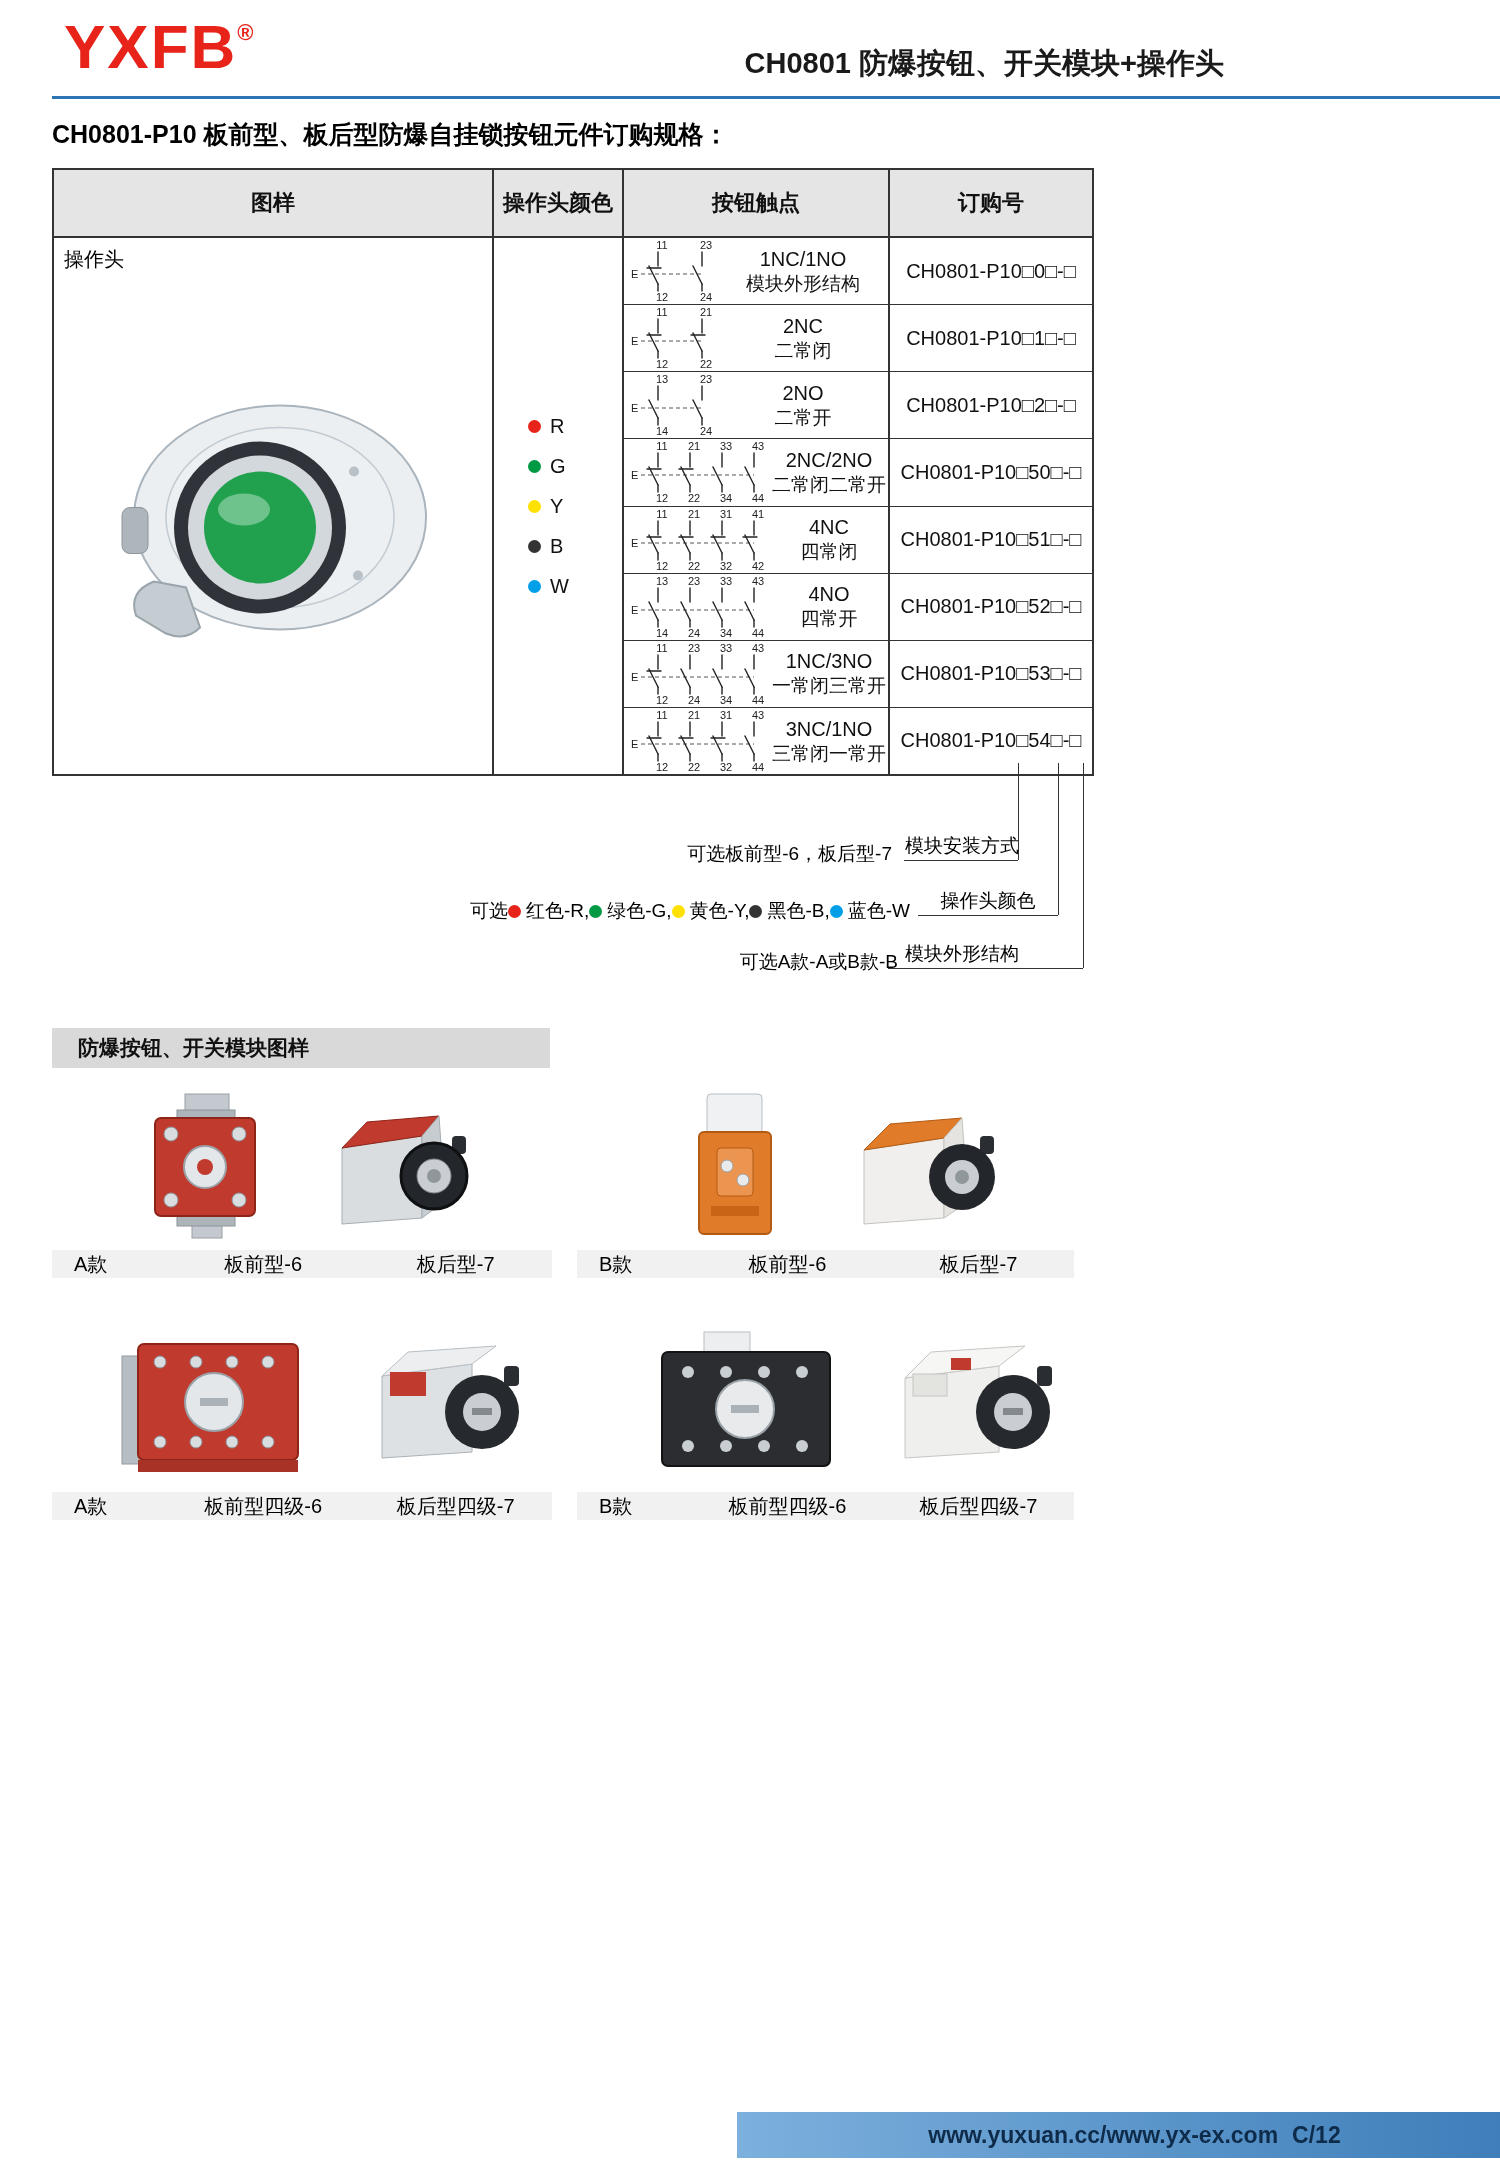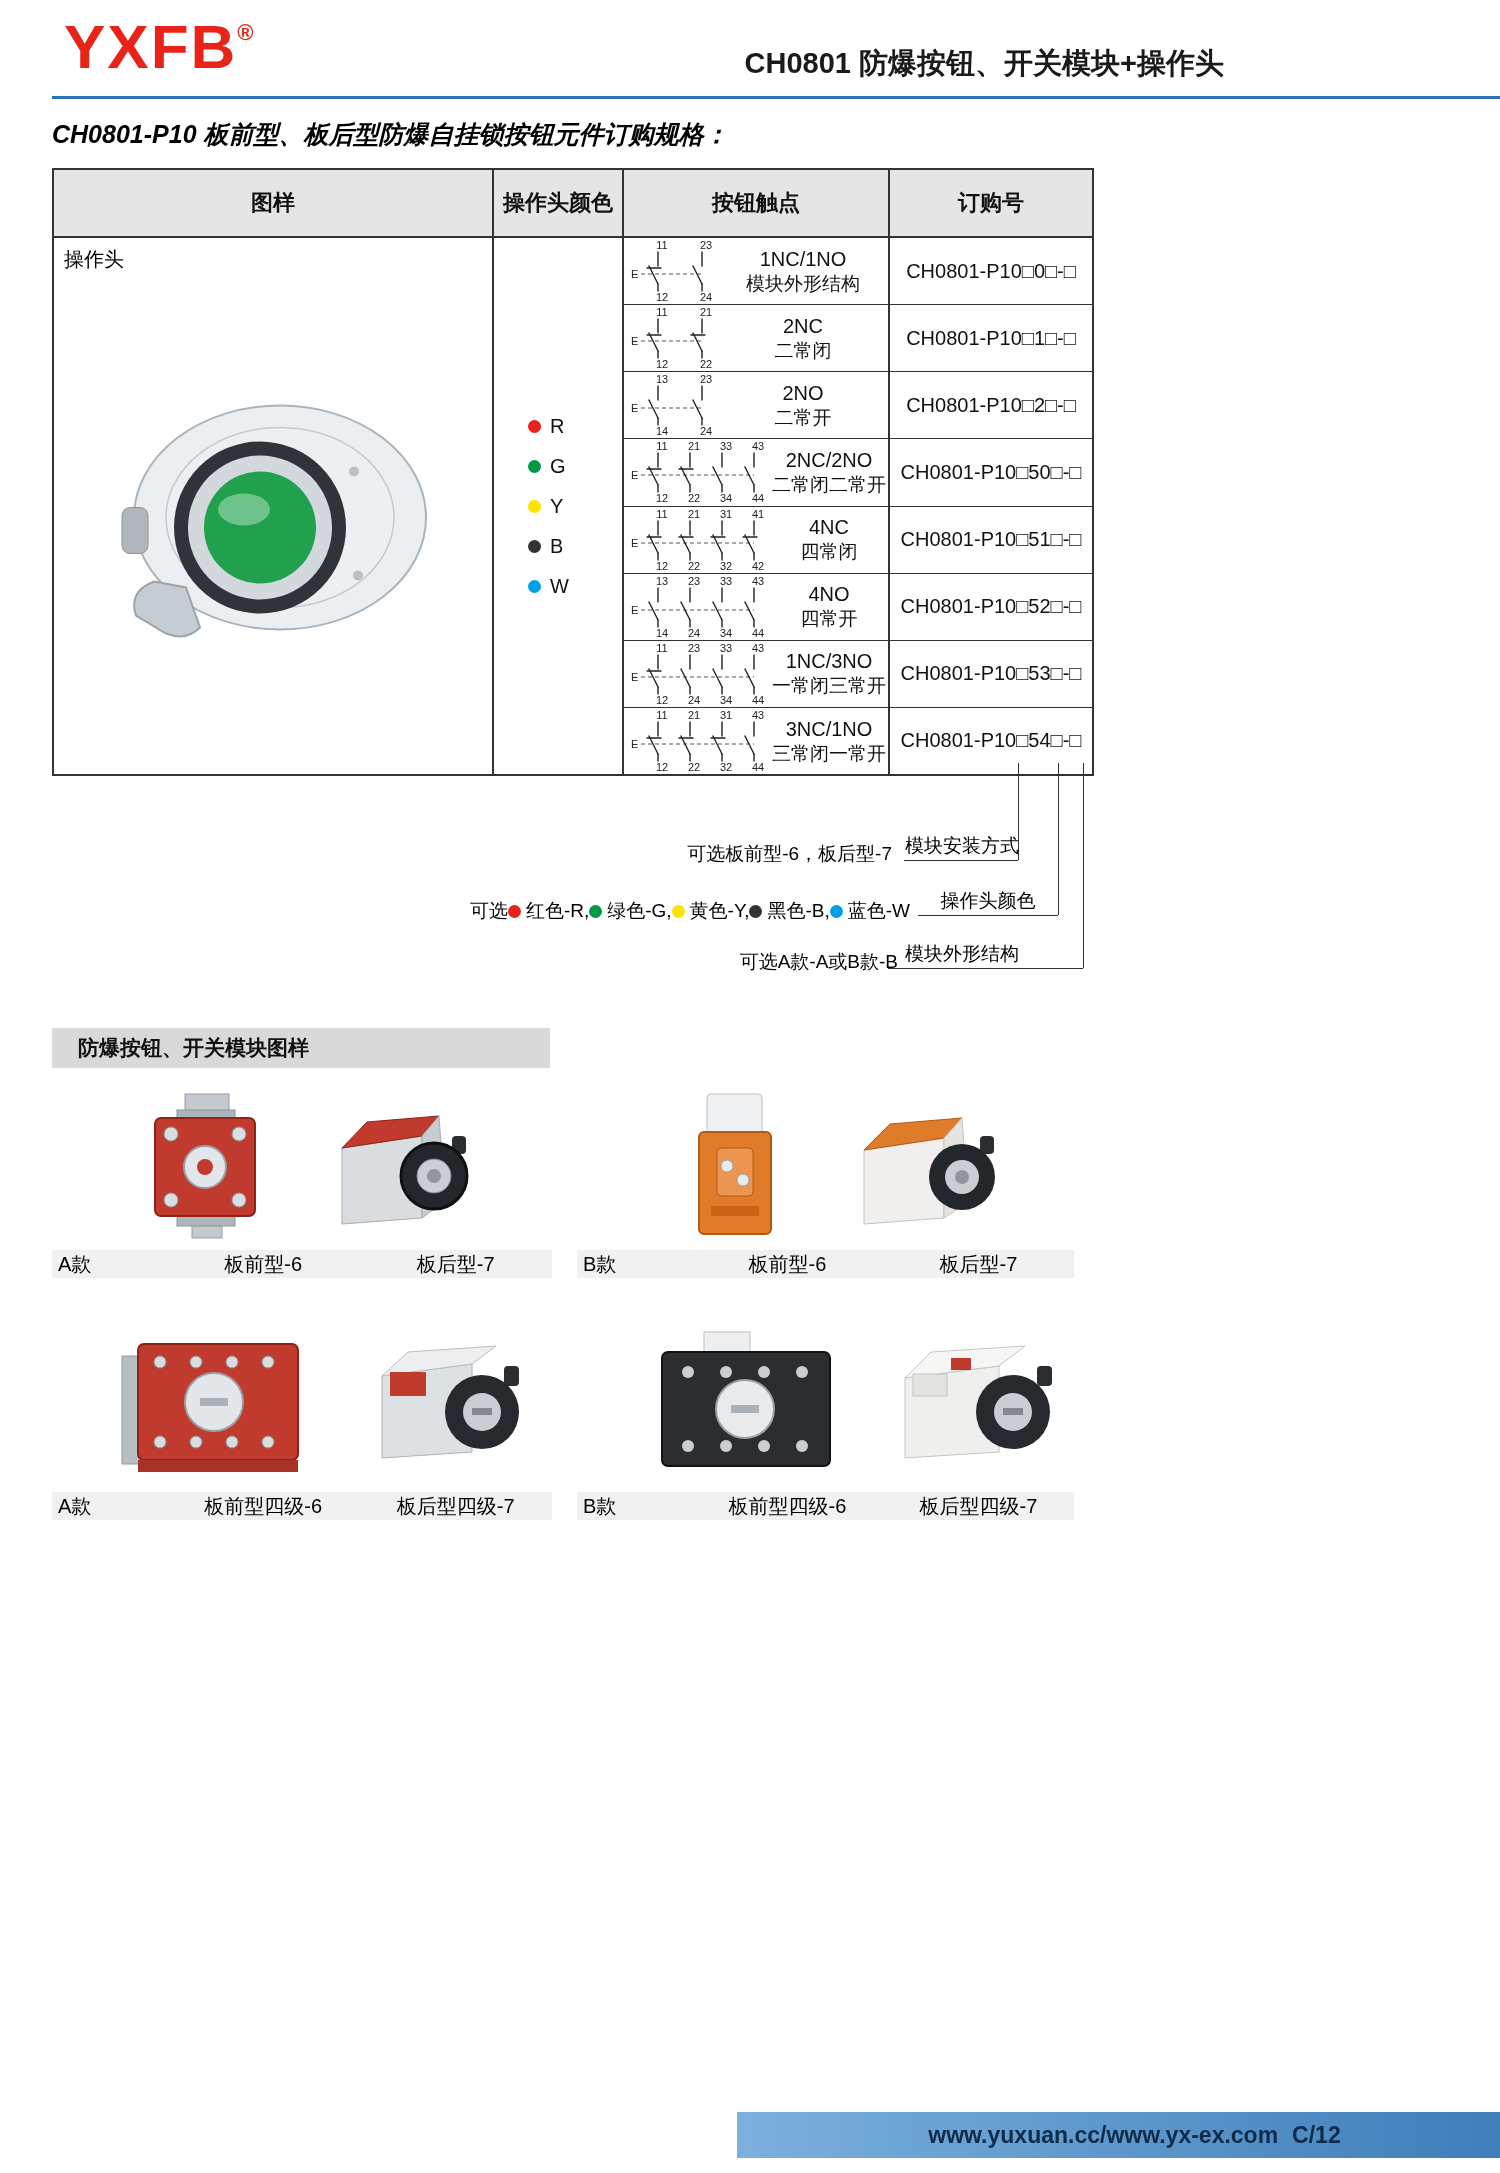--- a/index.html
+++ b/index.html
@@ -6,21 +6,21 @@
   .page{position:relative;width:1500px;height:2173px;background:#ffffff;
         font-family:"Liberation Sans",sans-serif;color:#111;overflow:hidden;margin-left:32px;}
 
   
   .logo{position:absolute;left:32px;top:16px;font-size:62px;font-weight:800;
         color:#e8231a;letter-spacing:2px;line-height:1;}
   .logo sup{font-size:22px;vertical-align:28px;font-weight:700;}
   .doc-title{position:absolute;left:520px;top:44px;width:672px;text-align:right;
         font-size:29px;font-weight:700;color:#1a1a1a;}
   .rule{position:absolute;left:20px;right:20px;top:96px;height:3px;background:#2c74b3;}
-  .sec-heading{position:absolute;left:20px;top:118px;font-size:25px;font-weight:700;color:#000;font-style:italic;}
+  .sec-heading{position:absolute;left:20px;top:118px;font-size:25px;font-weight:700;color:#000;}
 
   
   .spec-table{position:absolute;left:20px;top:168px;width:1042px;border:2px solid #333;
         box-sizing:border-box;background:#fff;}
   .thead{display:grid;grid-template-columns:440px 130px 266px 202px;height:66px;
         background:#e5e5e5;border-bottom:2px solid #333;}
   .thead .hc{display:flex;align-items:center;justify-content:center;font-weight:700;
         font-size:22px;border-right:2px solid #333;box-sizing:border-box;}
   .thead .hc:last-child{border-right:none;}
   .tbody{display:grid;grid-template-columns:440px 130px 468px;height:536px;}
@@ -55,21 +55,21 @@
   .lg-colors{display:flex;align-items:center;justify-content:flex-end;gap:0;}
   .lc-item{display:inline-flex;align-items:center;gap:5px;white-space:nowrap;}
 
   
   .gallery-bar{position:absolute;left:20px;top:1028px;width:498px;height:40px;
         background:#d9d9d9;display:flex;align-items:center;padding-left:26px;
         box-sizing:border-box;font-size:21px;font-weight:700;}
   .photo{position:absolute;}
   .strip{position:absolute;height:28px;background:#f1f1f1;display:flex;
         align-items:center;font-size:20px;color:#000;}
-  .tag{width:115px;padding-left:6px;box-sizing:border-box;}
+  .tag{width:115px;padding-left:22px;box-sizing:border-box;}
   .slabel{flex:1;text-align:center;}
 
   
   .footer-bar{position:absolute;left:705px;right:0;top:2112px;height:46px;
         background:linear-gradient(90deg,#7cb0dd,#3c7cb8);display:flex;align-items:center;
         justify-content:center;gap:14px;font-size:23px;color:#0e2b4a;font-weight:600;}
 </style>
 </head>
 <body>
 

